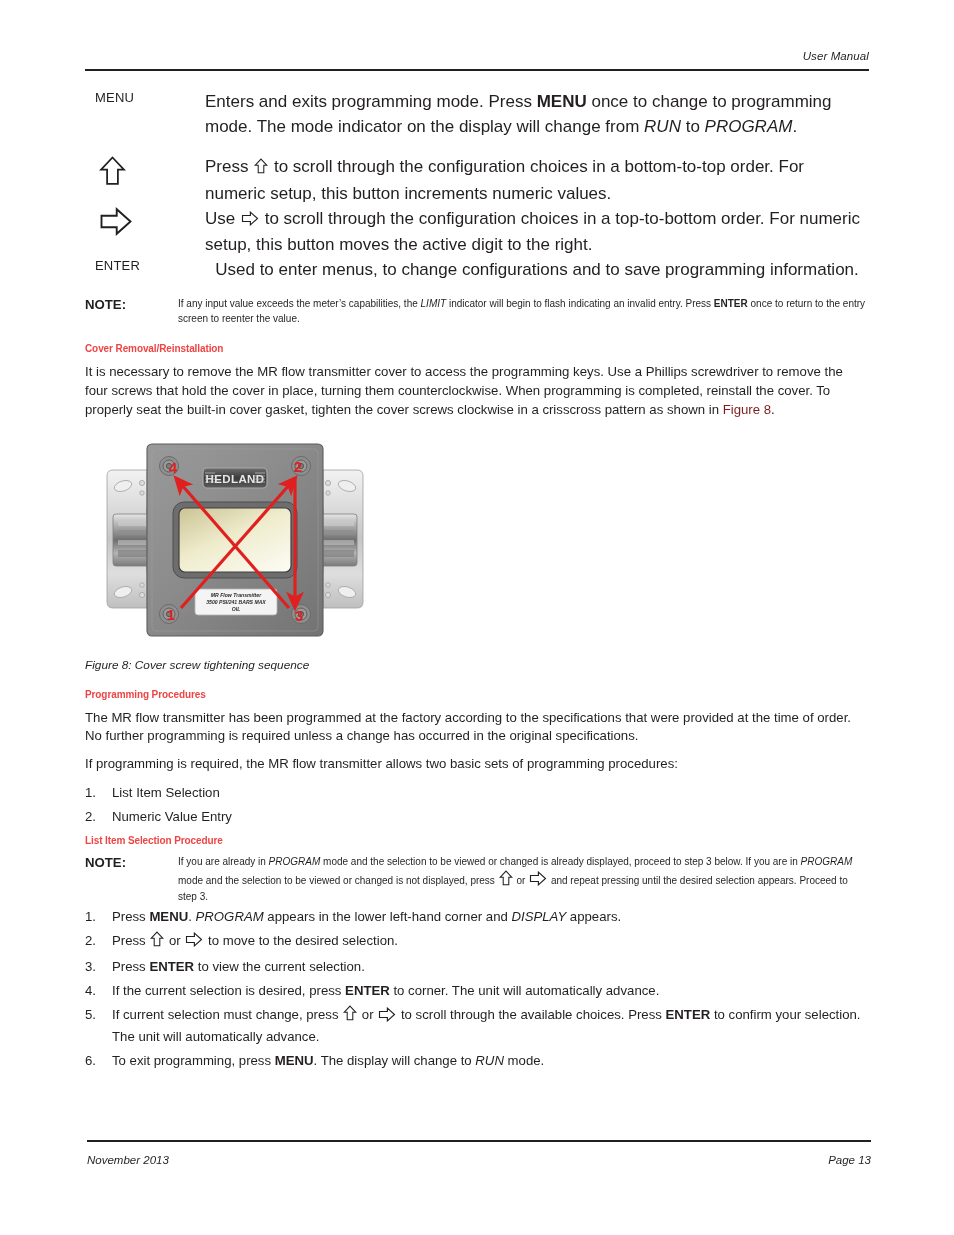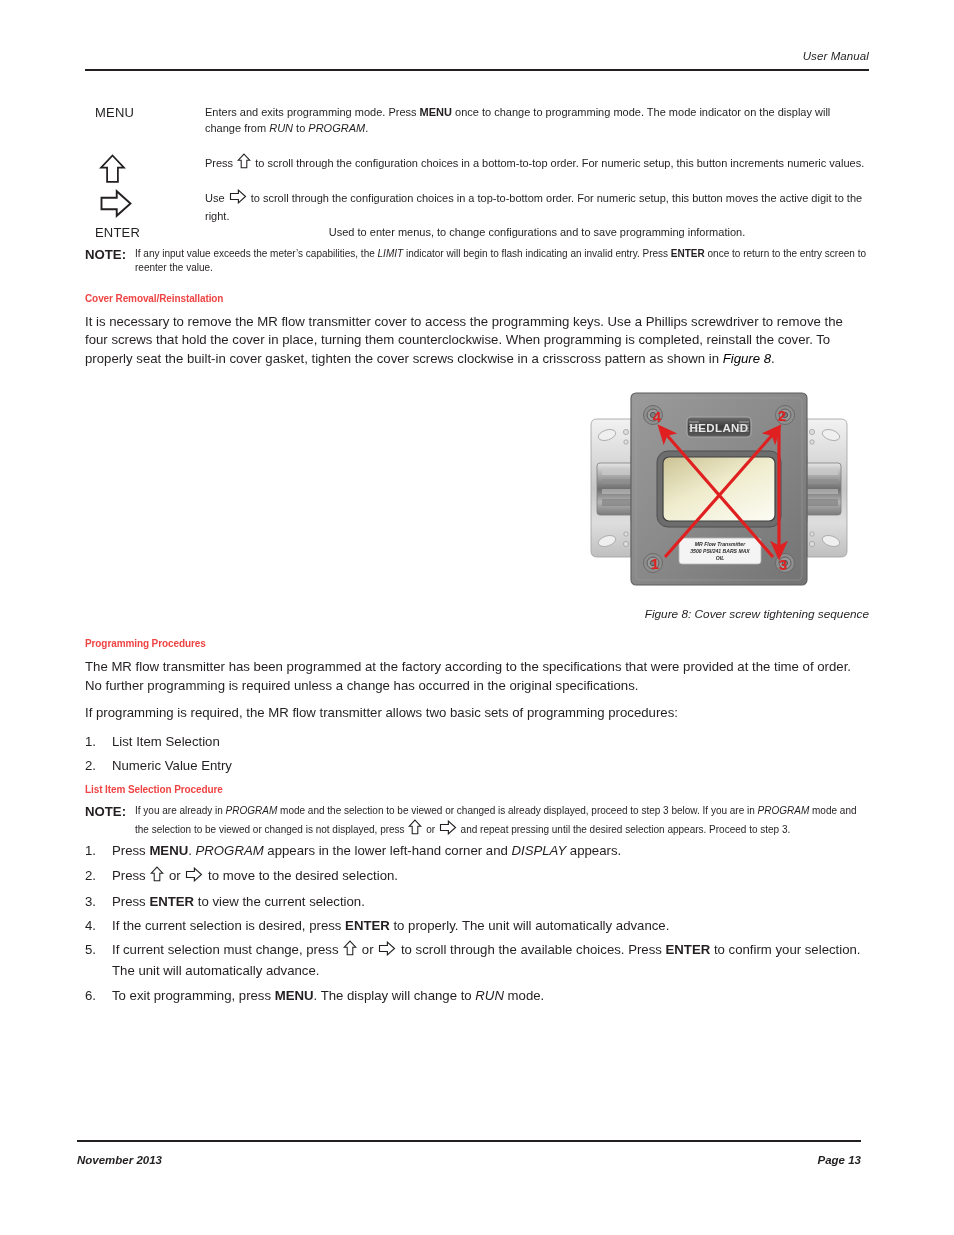--- a/index.html
+++ b/index.html
@@ -14,77 +14,77 @@
 
   
   .hdr{position:absolute;left:85px;top:50px;width:784px;}
   .hdr-text{
     text-align:right;font-style:italic;font-size:11.5px;color:#231f20;
     letter-spacing:.1px;
   }
   .hdr-rule{margin-top:7px;border-top:2.2px solid #231f20;}
 
   
-  .ftr{position:absolute;left:77px;top:1140px;width:784px;font-weight:bold;}
+  .ftr{position:absolute;left:87px;top:1140px;width:784px;}
   .ftr-rule{border-top:2.2px solid #231f20;}
   .ftr-row{display:flex;justify-content:space-between;margin-top:12px;
            font-style:italic;font-size:11.5px;color:#231f20;}
 
   
-  .content{position:absolute;left:85px;top:105px;width:784px;}
+  .content{position:absolute;left:85px;top:90px;width:784px;}
 
   p,li,div.txt{font-size:13.2px;line-height:1.42;}
 
   
   .keytable{width:100%;border-collapse:collapse;}
   .keytable td{vertical-align:top;padding:0;}
   .kt-label{width:120px;padding-right:8px;}
   .kt-label .lbl{font-size:13px;letter-spacing:.2px;display:block;
                  text-align:left;padding-left:10px;}
   .kt-label .glyph{display:block;padding-left:14px;}
-  .kt-desc{font-size:11px;line-height:1.45;padding-bottom:14px;}
+  .kt-desc{font-size:17px;line-height:1.45;padding-bottom:14px;}
   .kt-row-menu .kt-desc{padding-bottom:16px;}
   .kt-row-enter .kt-desc{padding-bottom:6px;text-align:center;}
   .kt-label-mid{padding-top:22px;}
   .kt-label-mid2{padding-top:16px;}
 
   
   .arrow-up-big{display:inline-block;vertical-align:middle;}
   .arrow-right-big{display:inline-block;vertical-align:middle;}
   .ai{display:inline-block;vertical-align:-2px;margin:0 1px;}
 
   
-  .note{display:flex;margin-top:0;}
+  .note{display:flex;margin-top:9px;gap:43px;}
   .note-tag{font-weight:bold;font-size:13.2px;width:50px;flex:0 0 50px;}
   .note-body{font-size:10px;line-height:1.45;flex:1;}
 
   
   h2.sec{
     color:#ef4444;font-size:10px;font-weight:bold;
     margin:17px 0 9px 0;letter-spacing:-.1px;
   }
   h2.sec.tight{margin-top:9px;}
 
   p.body{margin:0 0 9px 0;}
 
-  a.xref{color:#000000;font-style:italic;text-decoration:none;}
+  a.xref{color:#7f1d1d;text-decoration:none;}
 
   
   ol.num{margin:2px 0 0 0;padding:0;list-style:none;}
   ol.num > li{
     position:relative;padding-left:27px;margin-bottom:5px;
     font-size:13.2px;line-height:1.45;
   }
   ol.num > li .n{position:absolute;left:0;top:0;width:22px;}
 
   b,strong{font-weight:bold;}
   i,em{font-style:italic;}
 
   
-  .figure{margin:12px 0 0 0;text-align:right;}
+  .figure{margin:12px 0 0 0;text-align:left;}
   .figcap{font-style:italic;font-size:11.8px;margin-top:7px;color:#231f20;}
 </style>
 </head>
 <body>
 
 <div class="page">
 
   <div class="hdr">
     <div class="hdr-text">User Manual</div>
     <div class="hdr-rule"></div>
@@ -291,21 +291,21 @@
             </svg></span><span> and repeat pressing until the desired selection appears. Proceed to step 3.</span></div>
     </div>
     <ol class="num" id="steps-list">
         <li><span class="n">1.</span><span>Press </span><b>MENU</b><span>. </span><i>PROGRAM</i><span> appears in the lower left-hand corner and </span><i>DISPLAY</i><span> appears.</span></li>
         <li><span class="n">2.</span><span>Press </span><span class="ai"><svg width="14" height="16.099999999999998" viewBox="0 0 20 23">
               <path d="M10 1.5 L18.5 10.5 L14 10.5 L14 21 L6 21 L6 10.5 L1.5 10.5 Z" fill="#ffffff" stroke="#231f20" stroke-width="1.5" stroke-linejoin="miter"></path>
             </svg></span><span> or </span><span class="ai"><svg width="18" height="15" viewBox="0 0 23 20">
               <path d="M1.5 6 L12 6 L12 1.5 L21.5 10 L12 18.5 L12 14 L1.5 14 Z" fill="#ffffff" stroke="#231f20" stroke-width="1.5" stroke-linejoin="miter"></path>
             </svg></span><span> to move to the desired selection.</span></li>
         <li><span class="n">3.</span><span>Press </span><b>ENTER</b><span> to view the current selection.</span></li>
-        <li><span class="n">4.</span><span>If the current selection is desired, press </span><b>ENTER</b><span> to properly. The unit will automatically advance.</span></li>
+        <li><span class="n">4.</span><span>If the current selection is desired, press </span><b>ENTER</b><span> to corner. The unit will automatically advance.</span></li>
         <li><span class="n">5.</span><span>If current selection must change, press </span><span class="ai"><svg width="14" height="16.099999999999998" viewBox="0 0 20 23">
               <path d="M10 1.5 L18.5 10.5 L14 10.5 L14 21 L6 21 L6 10.5 L1.5 10.5 Z" fill="#ffffff" stroke="#231f20" stroke-width="1.5" stroke-linejoin="miter"></path>
             </svg></span><span> or </span><span class="ai"><svg width="18" height="15" viewBox="0 0 23 20">
               <path d="M1.5 6 L12 6 L12 1.5 L21.5 10 L12 18.5 L12 14 L1.5 14 Z" fill="#ffffff" stroke="#231f20" stroke-width="1.5" stroke-linejoin="miter"></path>
             </svg></span><span> to scroll through the available choices. Press </span><b>ENTER</b><span> to confirm your selection. The unit will automatically advance.</span></li>
         <li><span class="n">6.</span><span>To exit programming, press </span><b>MENU</b><span>. The display will change to </span><i>RUN</i><span> mode.</span></li>
       </ol>
 
   </div>
 

